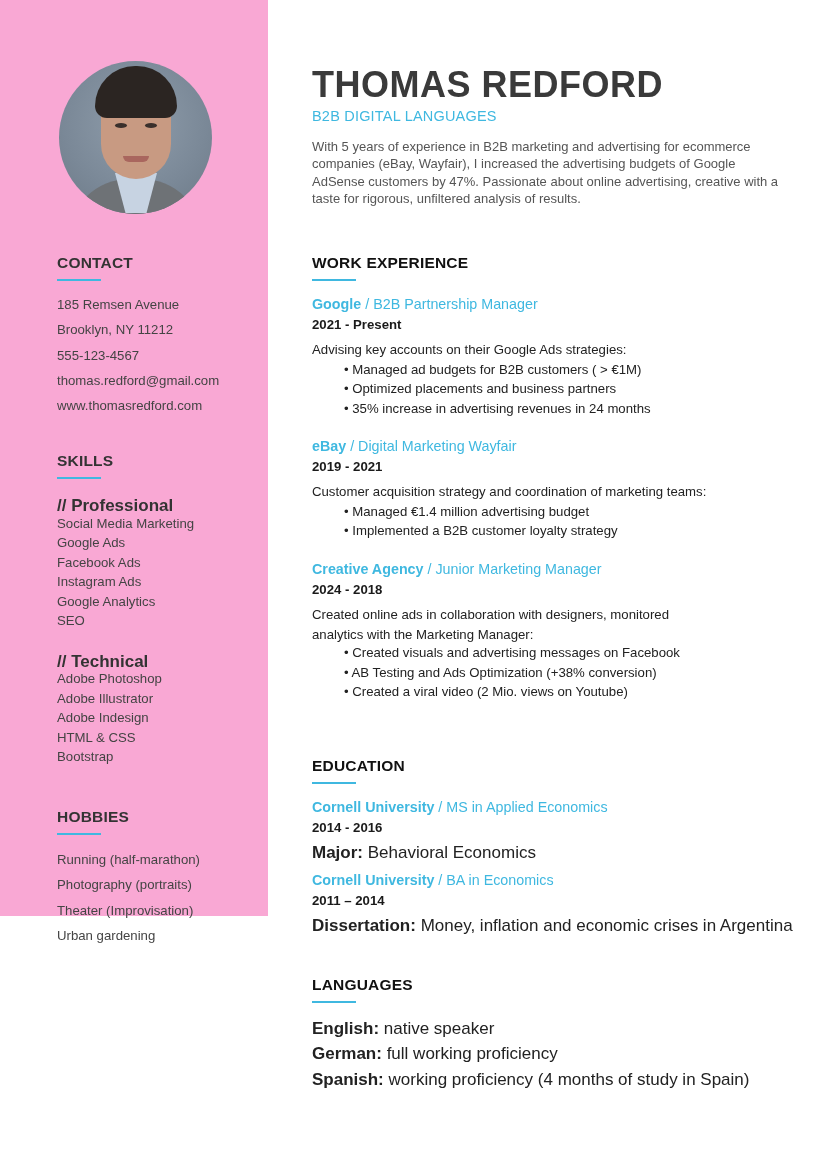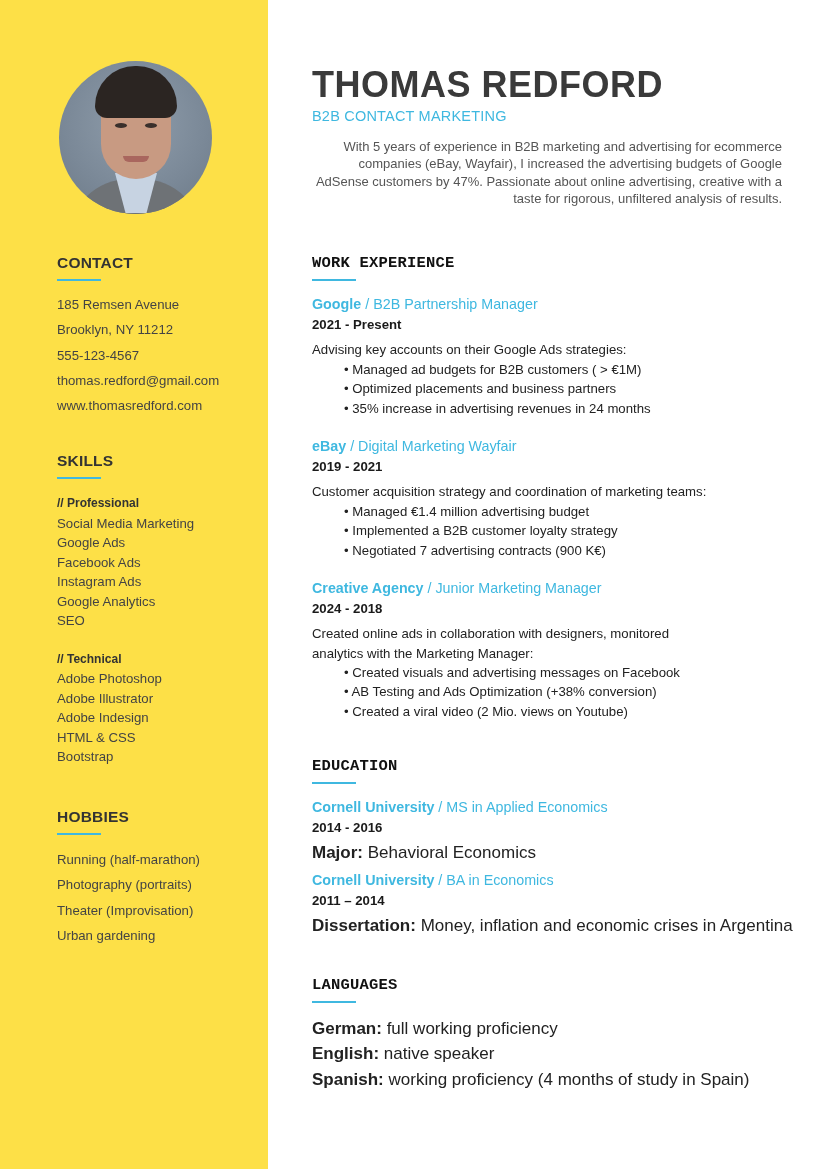--- a/index.html
+++ b/index.html
@@ -1,47 +1,47 @@
 <!DOCTYPE html>
 <html><head>
 <meta charset="utf-8">
 <style>
   * { margin: 0; padding: 0; box-sizing: border-box; }
   html, body { width: 827px; height: 1169px; background: #ffffff; overflow: hidden; }
   body { font-family: "Liberation Sans", "DejaVu Sans", sans-serif; color: #222; position: relative; }
 
-  .sidebar { position: absolute; left: 0; top: 0; width: 268px; height: 1169px; background: #fde047; }
+  .sidebar { position: absolute; left: 0; top: 0; width: 268px; height: 916px; background: #f9a8d4; }
   .photo { position: absolute; left: 59px; top: 61px; width: 153px; height: 153px; border-radius: 50%;
            background: radial-gradient(circle at 50% 40%, #8f9dab 0%, #7a8897 60%, #6c7986 100%); overflow: hidden; }
   .photo .hair { position: absolute; left: 36px; top: 5px; width: 82px; height: 52px; border-radius: 40px 40px 12px 12px; background: #2b2522; }
   .photo .face { position: absolute; left: 42px; top: 22px; width: 70px; height: 96px; border-radius: 34px 34px 38px 38px; background: #c89a82; }
   .photo .eye { position: absolute; top: 62px; width: 12px; height: 5px; border-radius: 50%; background: #3a302c; }
   .photo .eye.l { left: 56px; } .photo .eye.r { left: 86px; }
   .photo .mouth { position: absolute; left: 64px; top: 95px; width: 26px; height: 6px; border-radius: 0 0 12px 12px; background: #a9665e; }
   .photo .shoulders { position: absolute; left: 10px; top: 118px; width: 133px; height: 60px; border-radius: 60px 60px 0 0; background: #6e7276; }
   .photo .collar { position: absolute; left: 56px; top: 112px; width: 42px; height: 40px; background: #c7d3e2; clip-path: polygon(0 0, 100% 0, 75% 100%, 25% 100%); }
 
   .side-section { position: absolute; left: 57px; }
   .sec-title { font-size: 15.5px; font-weight: bold; color: #333; letter-spacing: 0.2px; }
-  .main .sec-title { color: #111; font-family: Liberation Mono, monospace; }
+  .main .sec-title { color: #111; }
   .underline { width: 44px; height: 2px; background: #3fb8e0; margin-top: 7px; }
 
   .contact-list { margin-top: 16px; }
   .contact-list div { font-size: 13.2px; color: #444; height: 25.3px; }
 
-  .skill-group-title { font-size: 12px; font-weight: bold; color: #333; height: 19.5px; }
+  .skill-group-title { font-size: 17px; font-weight: bold; color: #333; height: 19.5px; }
   .skill-item { font-size: 13.2px; color: #444; height: 19.5px; }
 
   .hobby-list { margin-top: 17px; }
   .hobby-list div { font-size: 13.2px; color: #444; height: 25.3px; }
 
   .main { position: absolute; left: 312px; top: 0; width: 470px; }
   .name { position: absolute; top: 64px; font-size: 36px; font-weight: bold; color: #3a3a3a; letter-spacing: 0.5px; white-space: nowrap; }
   .title { position: absolute; top: 108px; font-size: 14.5px; color: #3fb8e0; letter-spacing: 0.2px; }
-  .summary { position: absolute; top: 138px; width: 470px; font-size: 13px; line-height: 17.3px; color: #555; text-align: right; }
+  .summary { position: absolute; top: 138px; width: 470px; font-size: 13px; line-height: 17.3px; color: #555; }
 
   .main-section { position: absolute; left: 0; width: 470px; }
   .job-head { font-size: 14.3px; color: #3fb8e0; height: 21px; white-space: nowrap; }
   .job-head b { font-weight: bold; }
   .dates { font-size: 13.2px; font-weight: bold; color: #1a1a1a; height: 23px; }
   .desc { font-size: 13.2px; color: #222; line-height: 19.7px; }
   .bullets div { font-size: 13.2px; color: #222; height: 19.5px; white-space: nowrap; margin-left: 32px; }
   .kv { font-size: 17px; color: #222; height: 25.3px; white-space: nowrap; }
   .kv b { font-weight: bold; }
 </style>
@@ -100,21 +100,21 @@
       <div>Running (half-marathon)</div>
       <div>Photography (portraits)</div>
       <div>Theater (Improvisation)</div>
       <div>Urban gardening</div>
     </div>
   </div>
 </div>
 
 <div class="main">
   <div class="name">THOMAS REDFORD</div>
-  <div class="title">B2B CONTACT MARKETING</div>
+  <div class="title">B2B DIGITAL LANGUAGES</div>
   <div class="summary">With 5 years of experience in B2B marketing and advertising for ecommerce companies (eBay, Wayfair), I increased the advertising budgets of Google AdSense customers by 47%. Passionate about online advertising, creative with a taste for rigorous, unfiltered analysis of results.</div>
 
   <div class="main-section" style="top:254px">
     <div class="sec-title">WORK EXPERIENCE</div>
     <div class="underline"></div>
 
     <div style="margin-top:15px">
       <div class="job-head"><b>Google</b><span> / B2B Partnership Manager</span></div>
       <div class="dates">2021 - Present</div>
       <div class="desc">Advising key accounts on their Google Ads strategies:</div>
@@ -125,21 +125,20 @@
       </div>
     </div>
 
     <div style="margin-top:18px">
       <div class="job-head"><b>eBay</b><span> / Digital Marketing Wayfair</span></div>
       <div class="dates">2019 - 2021</div>
       <div class="desc">Customer acquisition strategy and coordination of marketing teams:</div>
       <div class="bullets" style="margin-top:2px">
         <div>• Managed €1.4 million advertising budget</div>
         <div>• Implemented a B2B customer loyalty strategy</div>
-        <div>• Negotiated 7 advertising contracts (900 K€)</div>
       </div>
     </div>
 
     <div style="margin-top:18px">
       <div class="job-head"><b>Creative Agency</b><span> / Junior Marketing Manager</span></div>
       <div class="dates">2024 - 2018</div>
       <div class="desc" style="width:400px">Created online ads in collaboration with designers, monitored analytics with the Marketing Manager:</div>
       <div class="bullets" style="margin-top:1px">
         <div>• Created visuals and advertising messages on Facebook</div>
         <div>• AB Testing and Ads Optimization (+38% conversion)</div>
@@ -160,18 +159,18 @@
       <div class="job-head"><b>Cornell University</b><span> / BA in Economics</span></div>
       <div class="dates">2011 – 2014</div>
       <div class="kv"><b>Dissertation:</b><span> Money, inflation and economic crises in Argentina</span></div>
     </div>
   </div>
 
   <div class="main-section" style="top:976px">
     <div class="sec-title">LANGUAGES</div>
     <div class="underline"></div>
     <div style="margin-top:16px">
+      <div class="kv"><b>English:</b><span> native speaker</span></div>
       <div class="kv"><b>German:</b><span> full working proficiency</span></div>
-      <div class="kv"><b>English:</b><span> native speaker</span></div>
       <div class="kv"><b>Spanish:</b><span> working proficiency (4 months of study in Spain)</span></div>
     </div>
   </div>
 </div>
 
 </body></html>

